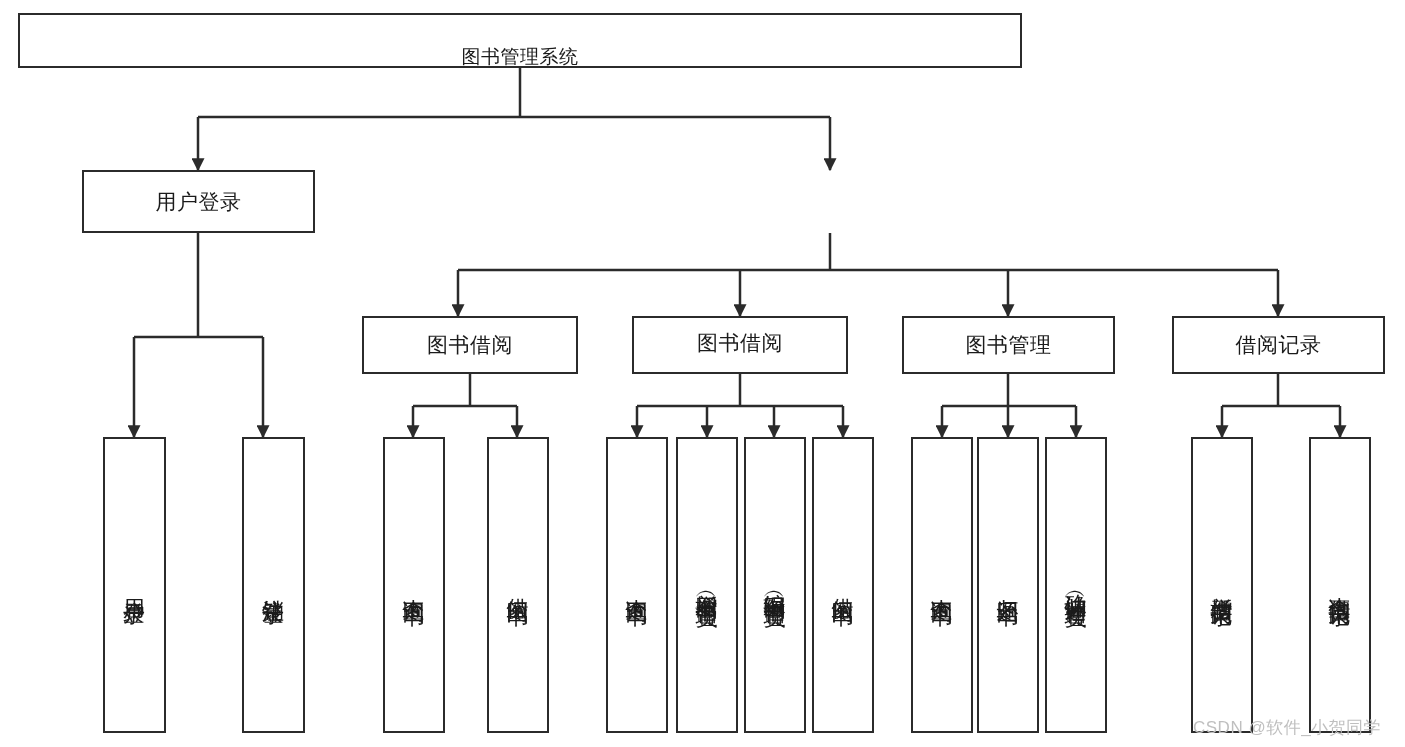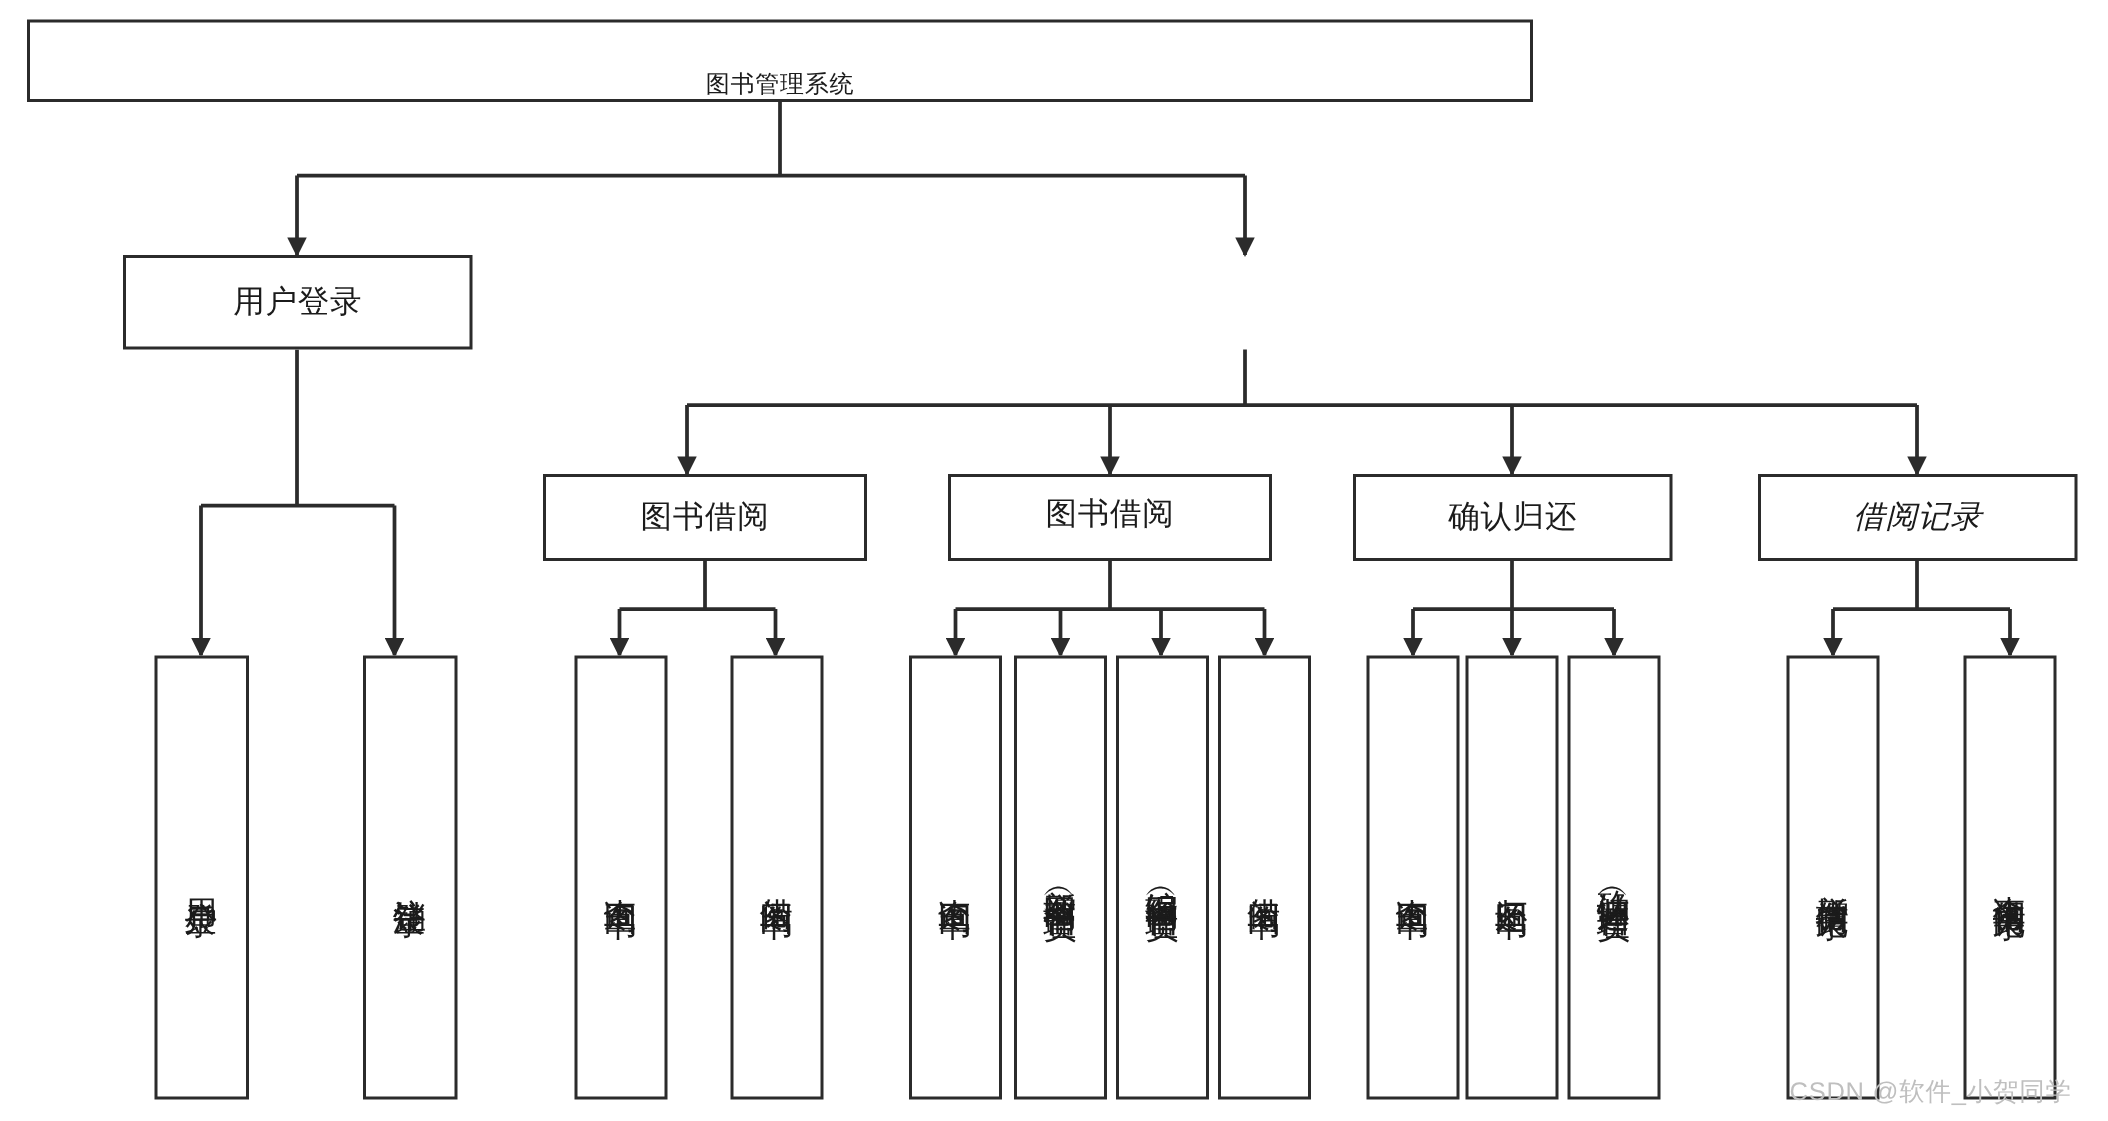--- a/index.html
+++ b/index.html
@@ -40,21 +40,21 @@
     text-align: center;
     line-height: 1.12;
   }
   
   .node.horiz .label {
     font-size: 21px;
     letter-spacing: 0.5px;
     white-space: nowrap;
   }
   .node.root .label {
-    font-size: 16px;
+    font-size: 19px;
     margin-top: 32px;
   }
   
   .node.vert {
     align-items: center;
     justify-content: center;
   }
   .node.vert .label {
     writing-mode: vertical-rl;
     text-orientation: upright;
@@ -140,23 +140,23 @@
     <span class="label">用户登录</span>
   </div>
 
   <div class="node horiz" style="left:362px; top:316px; width:216px; height:58px;">
     <span class="label">图书借阅</span>
   </div>
   <div class="node horiz" style="left:632px; top:316px; width:216px; height:58px;font-family:Liberation Mono, monospace;">
     <span class="label">图书借阅</span>
   </div>
   <div class="node horiz" style="left:902px; top:316px; width:213px; height:58px;">
-    <span class="label">确认归还</span>
-  </div>
-  <div class="node horiz" style="left:1172px; top:316px; width:213px; height:58px;font-style:italic;">
+    <span class="label">图书管理</span>
+  </div>
+  <div class="node horiz" style="left:1172px; top:316px; width:213px; height:58px;">
     <span class="label">借阅记录</span>
   </div>
 
   <div class="node vert" style="left:103px; top:437px; width:63px; height:296px;">
     <span class="label">用户登录</span>
   </div>
   <div class="node vert" style="left:242px; top:437px; width:63px; height:296px;">
     <span class="label">注销登录</span>
   </div>
 

